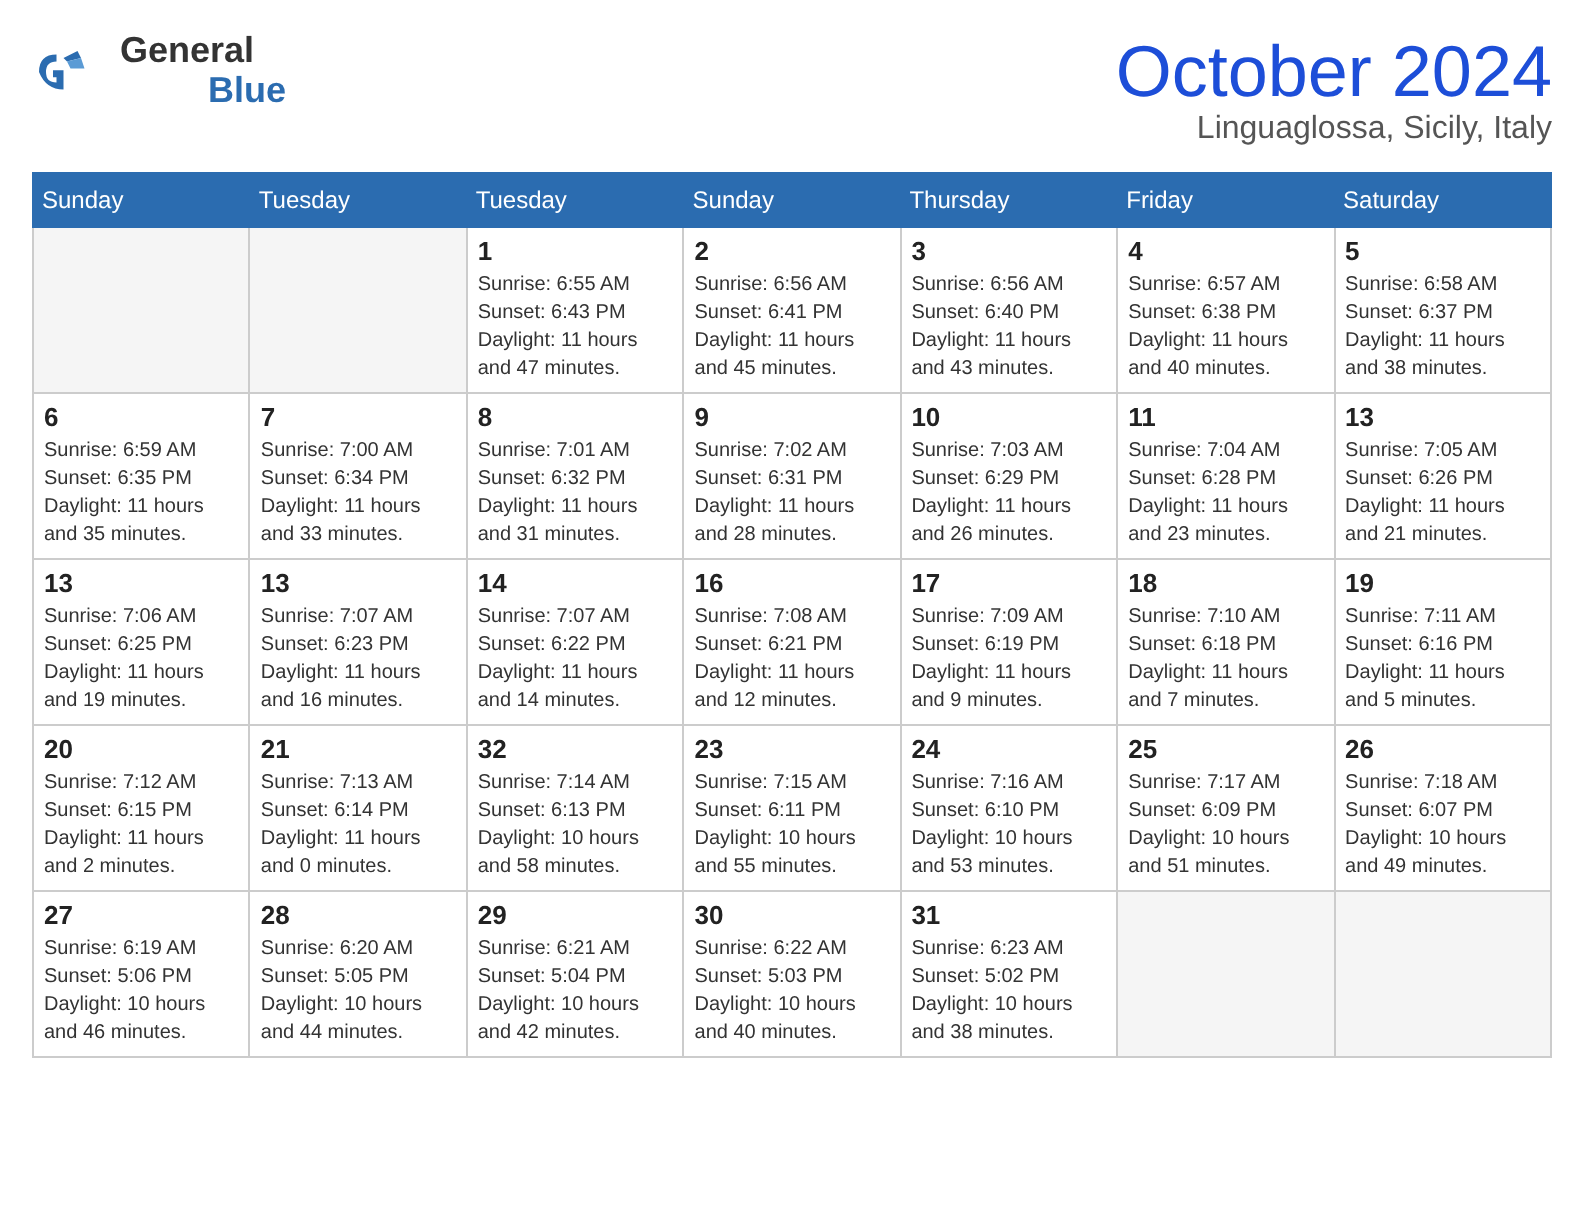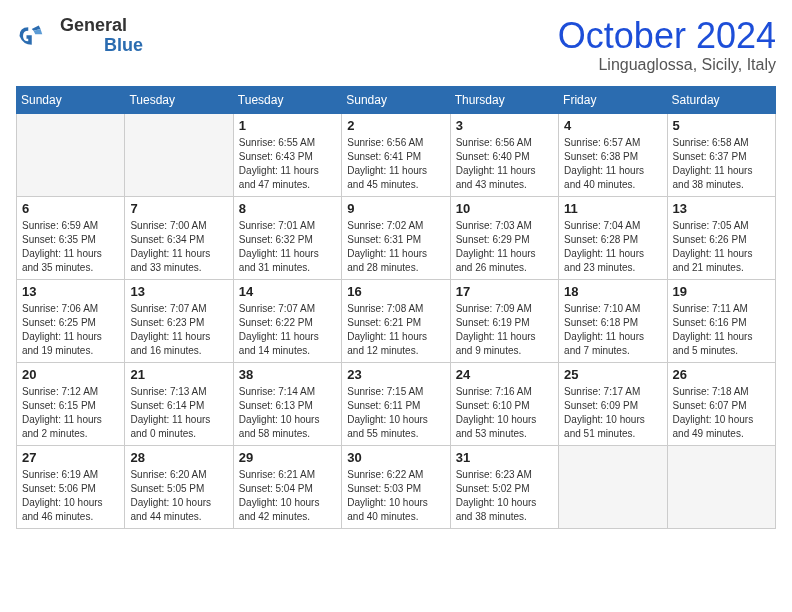--- a/index.html
+++ b/index.html
@@ -207,21 +207,21 @@
       <tr class="week-row">
         <td>
           <div class="day-number">20</div>
           <div class="day-info">Sunrise: 7:12 AM<br>Sunset: 6:15 PM<br>Daylight: 11 hours and 2 minutes.</div>
         </td>
         <td>
           <div class="day-number">21</div>
           <div class="day-info">Sunrise: 7:13 AM<br>Sunset: 6:14 PM<br>Daylight: 11 hours and 0 minutes.</div>
         </td>
         <td>
-          <div class="day-number">38</div>
+          <div class="day-number">32</div>
           <div class="day-info">Sunrise: 7:14 AM<br>Sunset: 6:13 PM<br>Daylight: 10 hours and 58 minutes.</div>
         </td>
         <td>
           <div class="day-number">23</div>
           <div class="day-info">Sunrise: 7:15 AM<br>Sunset: 6:11 PM<br>Daylight: 10 hours and 55 minutes.</div>
         </td>
         <td>
           <div class="day-number">24</div>
           <div class="day-info">Sunrise: 7:16 AM<br>Sunset: 6:10 PM<br>Daylight: 10 hours and 53 minutes.</div>
         </td>

